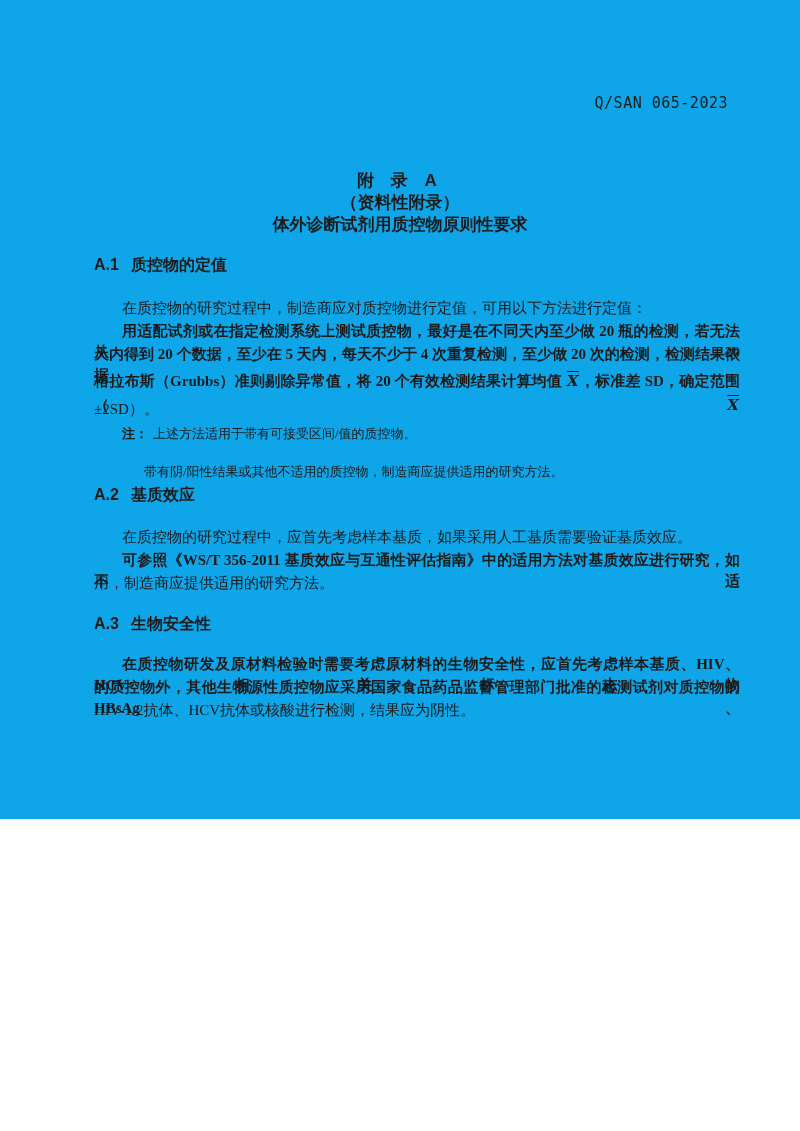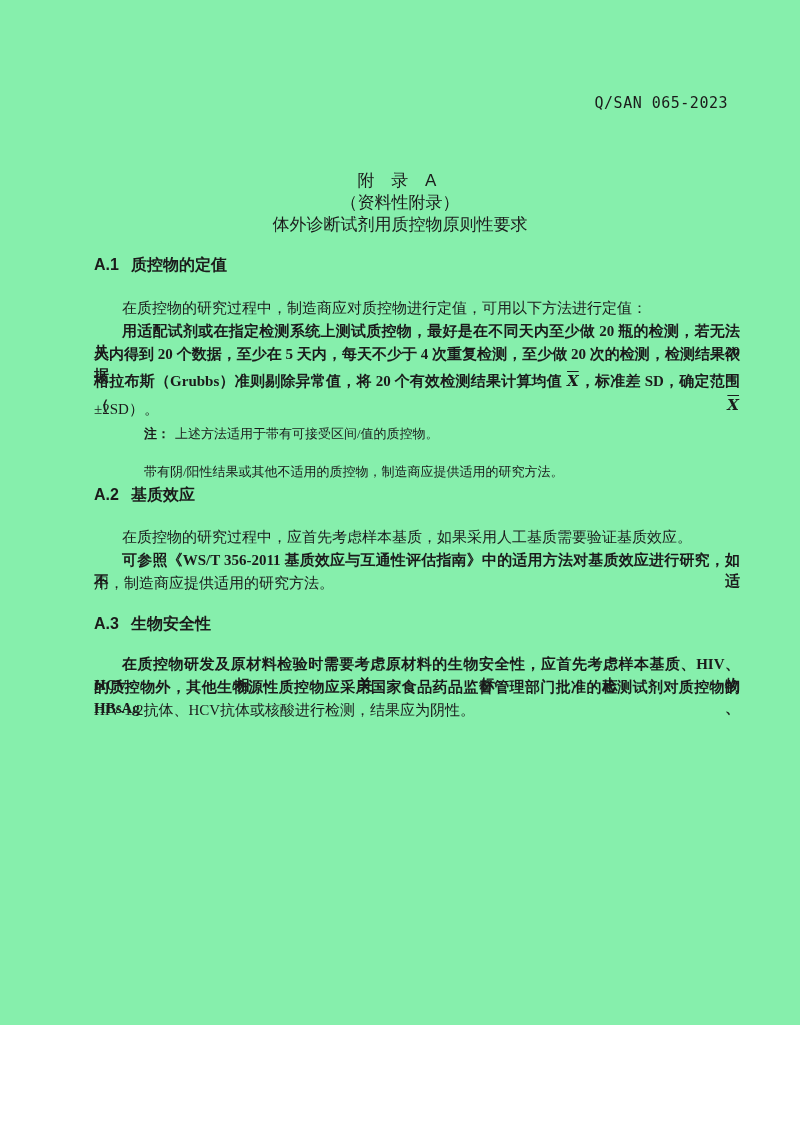--- a/index.html
+++ b/index.html
@@ -1,20 +1,20 @@
 <!DOCTYPE html>
 <html><head>
 <meta charset="utf-8">
 <style>
   html, body { margin: 0; padding: 0; background: #ffffff; }
   .page {
     position: relative;
     width: 800px;
-    height: 1025px;
-    background: #86efac;
+    height: 819px;
+    background: #0ea5e9;
     overflow: hidden;
     font-family: "Liberation Serif", "DejaVu Serif", serif;
     color: #1b1b1b;
   }
   .doc-code {
     position: absolute;
     top: 94px;
     right: 72px;
     font-family: "DejaVu Sans Mono", "Liberation Mono", monospace;
     font-size: 15px;
@@ -22,21 +22,21 @@
   }
   .title-block {
     position: absolute;
     top: 170px;
     left: 0;
     width: 800px;
     text-align: center;
   }
   .title-line {
     font-family: "Liberation Sans", "DejaVu Sans", sans-serif;
-    font-weight: normal;
+    font-weight: bold;
     font-size: 17px;
     line-height: 22px;
   }
   .title-main { letter-spacing: 6px; }
   .sec-heading {
     position: absolute;
     left: 94px;
     width: 646px;
     font-family: "Liberation Sans", "DejaVu Sans", sans-serif;
     font-weight: bold;
@@ -58,21 +58,20 @@
     font-style: italic;
     text-decoration: overline;
     padding: 0 1px;
   }
   .note-row1 {
     position: absolute;
     left: 122px;
     width: 560px;
     font-size: 13px;
     line-height: 16px;
-    margin-left: 22px;
   }
   .note-label {
     font-family: "Liberation Sans", "DejaVu Sans", sans-serif;
     font-weight: bold;
     margin-right: 5px;
   }
   .note-row2 {
     position: absolute;
     left: 144px;
     width: 540px;

